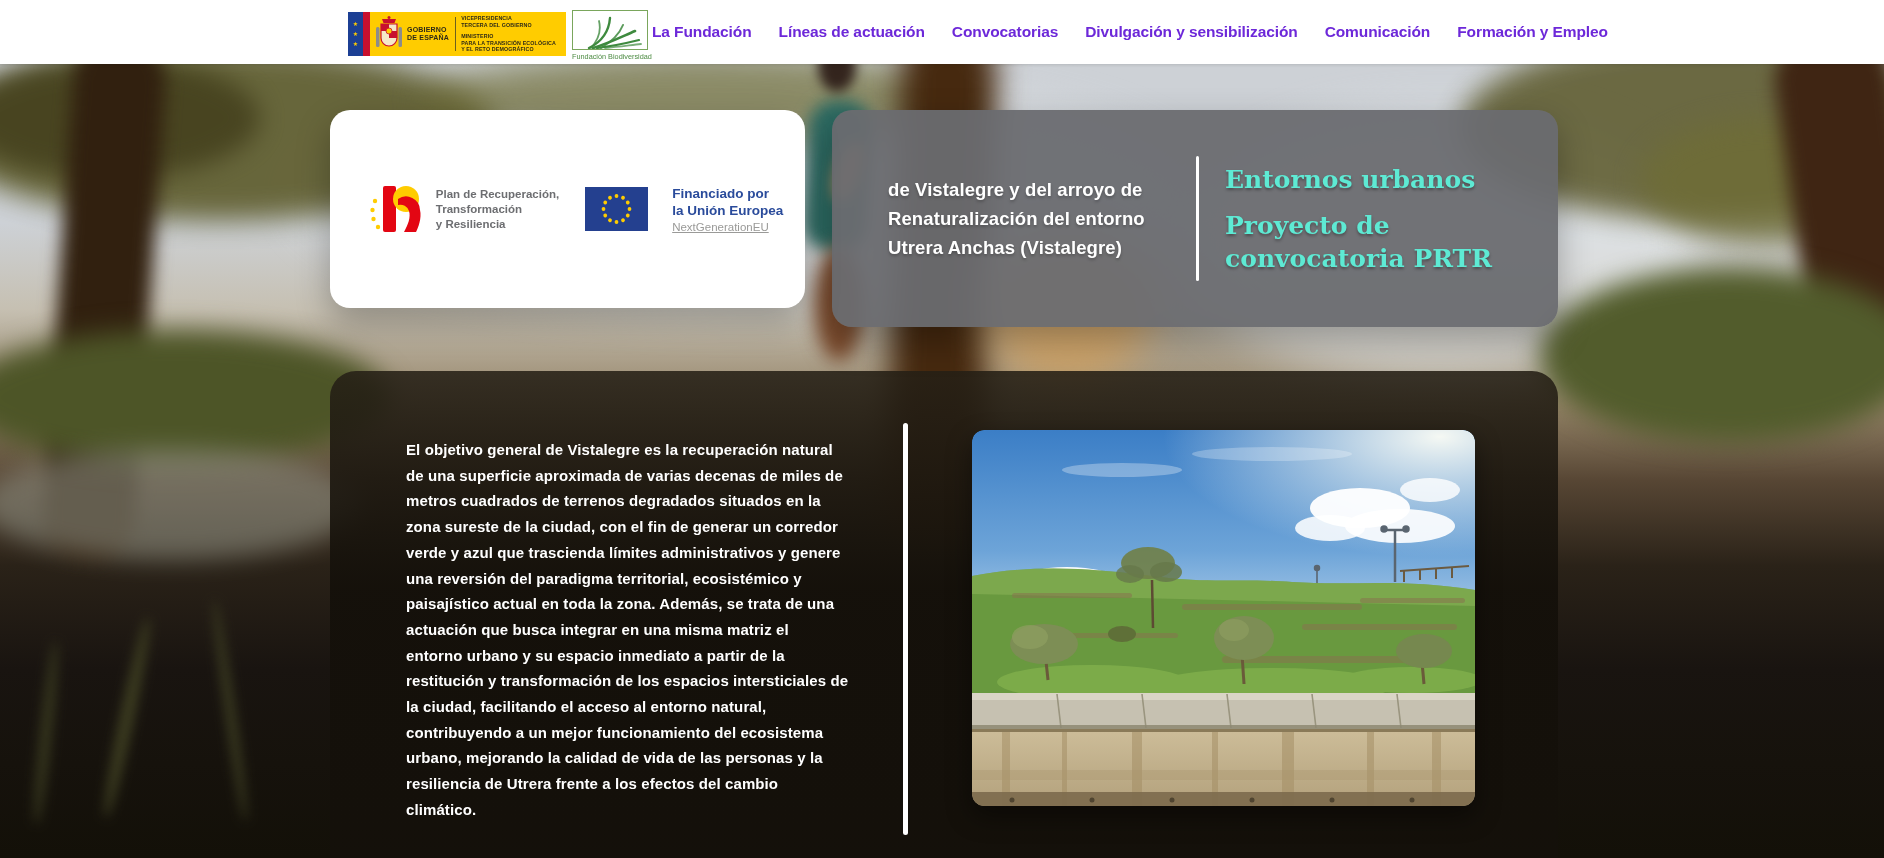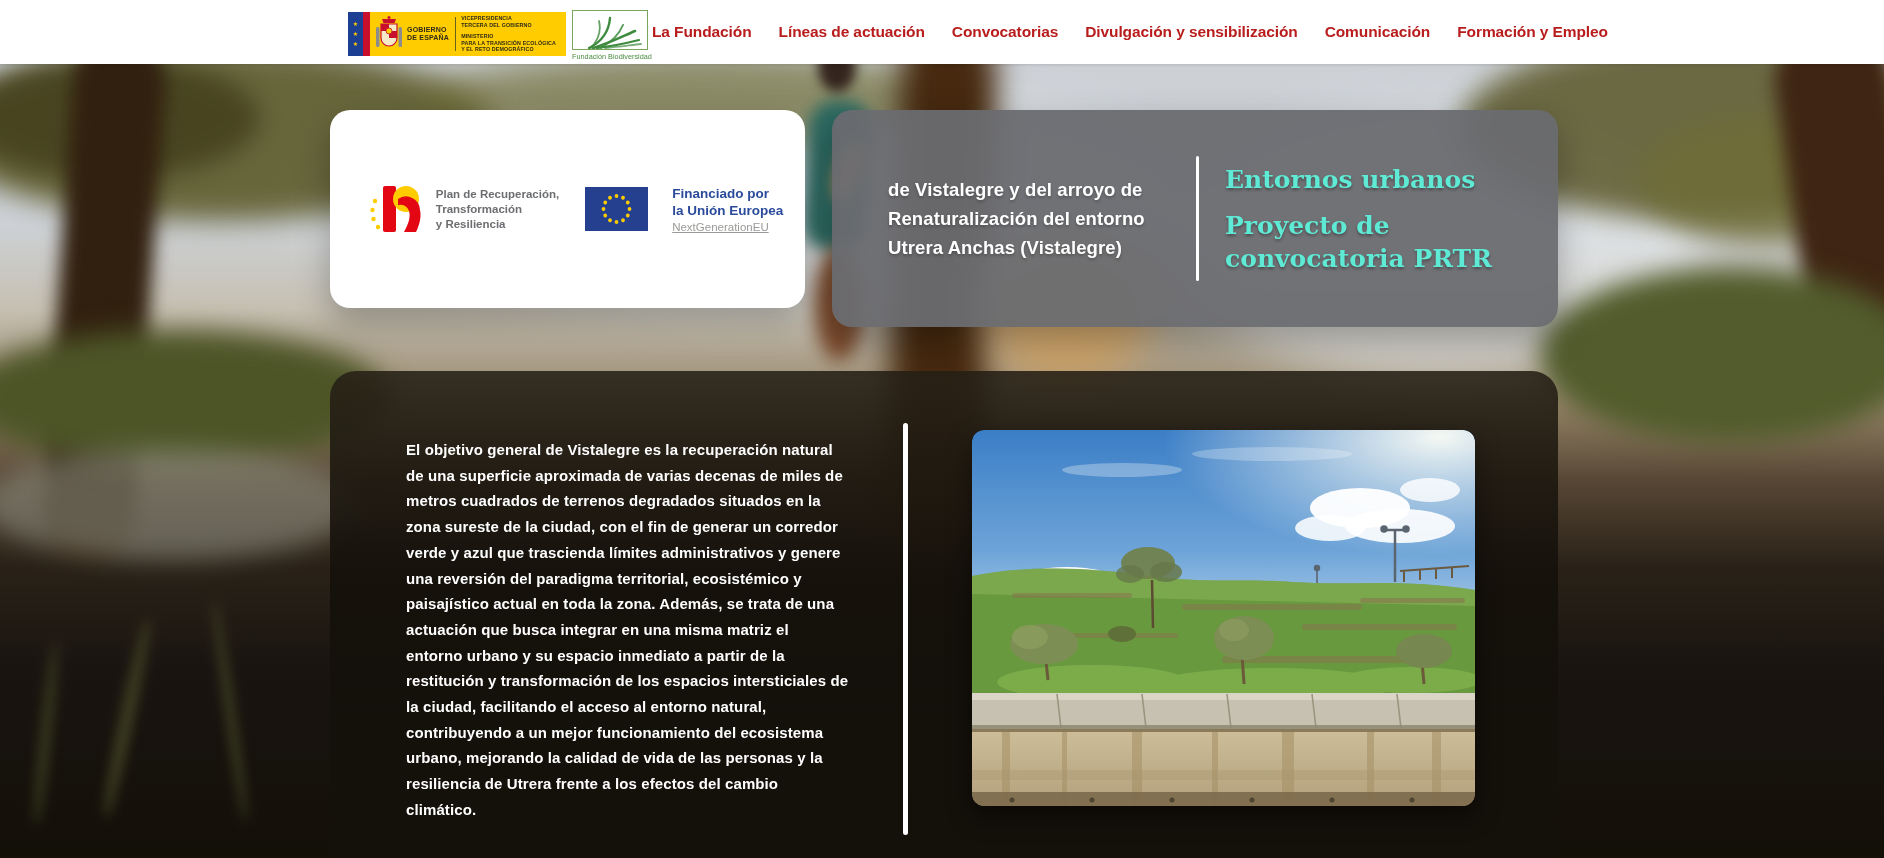--- a/index.html
+++ b/index.html
@@ -22,21 +22,21 @@
   .gov .gobtxt { font-size:7px; font-weight:bold; color:#2e2a16; line-height:8.5px; margin-left:3px; letter-spacing:.2px; }
   .gov .vdiv { width:1px; height:34px; background:#6b611f; margin:0 5px 0 6px; }
   .gov .mintxt { font-size:5.3px; font-weight:bold; color:#2e2a16; line-height:6.6px; letter-spacing:.15px; }
   .gov .mintxt .gap { height:5px; }
 
   .bio { position:absolute; left:572px; top:10px; width:76px; cursor:pointer; }
   .bio .box { width:76px; height:40px; background:#ffffff; border:1px solid #7aa65c; display:flex; align-items:flex-end; justify-content:center; }
   .bio .cap { font-size:7.3px; color:#4c8b42; text-align:center; margin-top:2px; white-space:nowrap; }
 
   .nav { position:absolute; left:652px; top:0; height:64px; display:flex; align-items:center; gap:27px; }
-  .nav a { font-size:15.5px; font-weight:bold; color:#b91c1c; text-decoration:none; letter-spacing:-.1px; white-space:nowrap; cursor:pointer; }
+  .nav a { font-size:15.5px; font-weight:bold; color:#6d28d9; text-decoration:none; letter-spacing:-.1px; white-space:nowrap; cursor:pointer; }
 
   
   .card-white { position:absolute; left:330px; top:110px; width:475px; height:198px; background:#ffffff;
     border-radius:20px; z-index:10; box-shadow:0 14px 34px rgba(0,0,0,.28);
     display:flex; align-items:center; justify-content:center; gap:26px;padding-left:16px; }
   .prtr { display:flex; align-items:center; gap:10px; }
   .prtr-text { font-size:11.5px; font-weight:bold; color:#6d6e71; line-height:15px; }
   .eu { display:flex; align-items:center; gap:24px; }
   .eu-text .big { font-size:13.5px; font-weight:bold; color:#2a4b9b; line-height:17px; }
   .eu-text .small { font-size:11.5px; color:#9a9a98; margin-top:2px;text-decoration:underline; }

